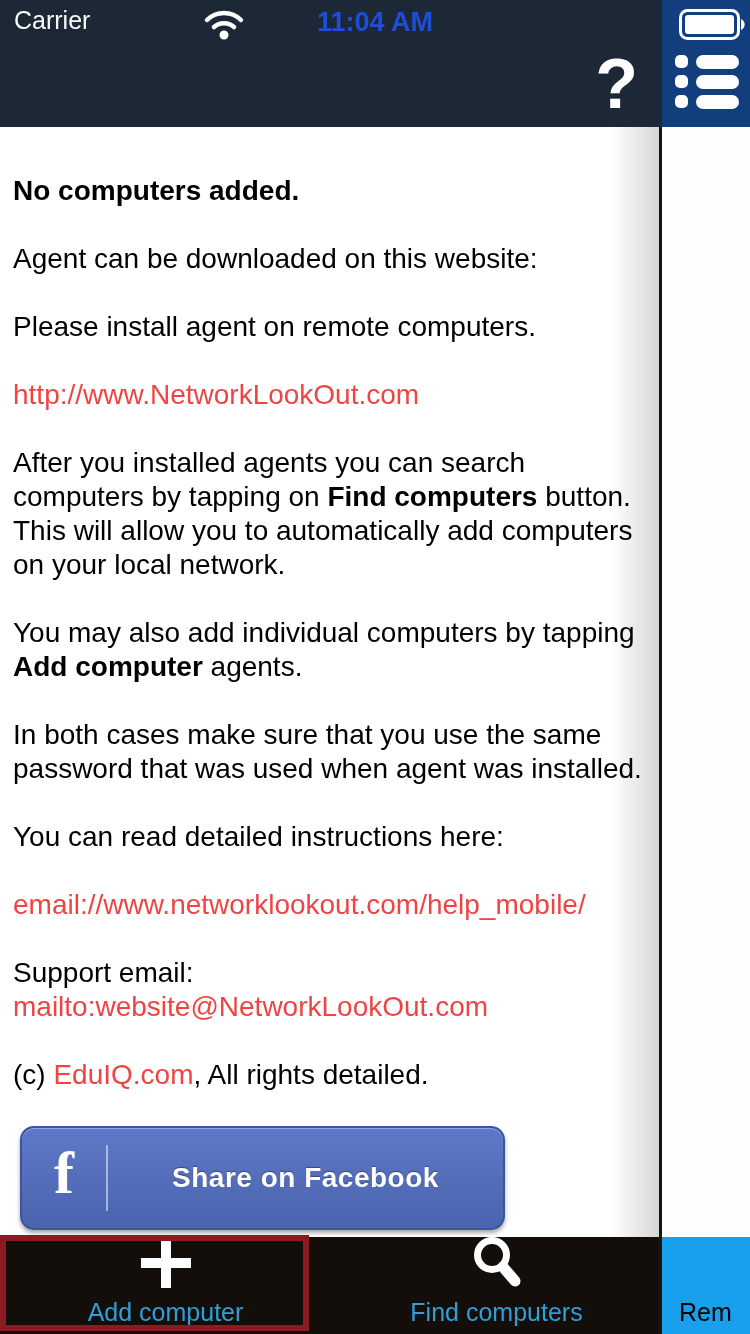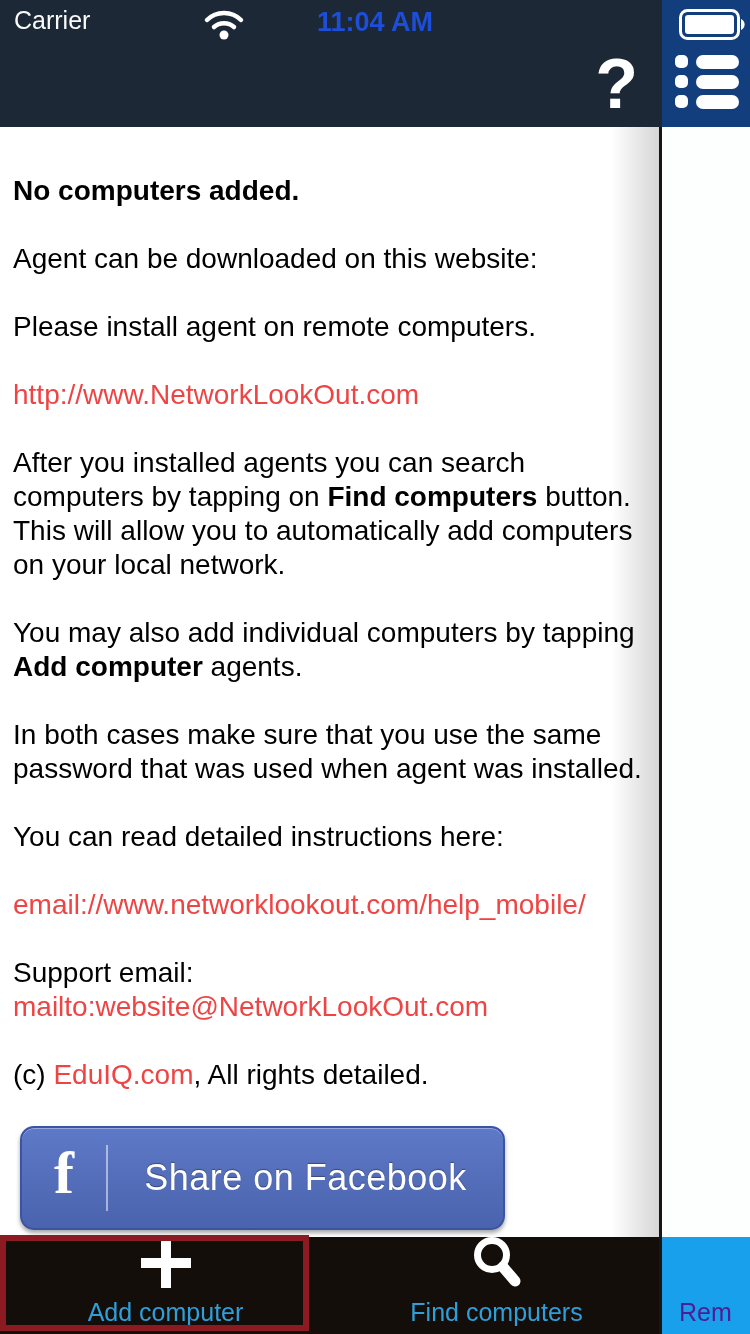--- a/index.html
+++ b/index.html
@@ -25,36 +25,36 @@
   .link{color:#ef4444;cursor:pointer;}
   
   .fb-btn{margin:6px 0 0 7px;width:485px;height:104px;border-radius:14px;
         background:linear-gradient(#5e79c7,#4a63ae);border:2px solid #3a53a3;
         box-sizing:border-box;display:flex;align-items:center;position:relative;
         box-shadow:0 3px 4px rgba(0,0,0,0.35), inset 0 1px 0 rgba(255,255,255,0.35);
         cursor:pointer;padding:0;}
   .fb-f{width:84px;text-align:center;font-size:60px;font-weight:700;color:#fff;
         padding-bottom:10px;line-height:1;font-family:"Liberation Serif",serif;}
   .fb-divider{width:2px;height:66px;background:rgba(255,255,255,0.5);}
-  .fb-label{flex:1;text-align:center;font-size:36px;font-weight:400;color:#fff;
+  .fb-label{flex:1;text-align:center;font-size:28px;font-weight:700;color:#fff;
         text-shadow:0 -1px 1px rgba(0,0,0,0.35);letter-spacing:0.5px;}
   
   .toolbar{position:absolute;left:0;bottom:0;width:662px;height:97px;background:#140e0b;
         display:flex;z-index:4;}
   .tab{width:50%;display:flex;flex-direction:column;align-items:center;
         justify-content:flex-end;padding-bottom:7px;background:none;border:none;cursor:pointer;}
   .tab-icon{margin-bottom:7px;display:block;}
   .tab-label{font-size:25px;color:#2f9fd9;font-family:"Liberation Sans",sans-serif;}
   
   .right-panel{position:absolute;left:662px;top:0;width:88px;height:1334px;background:#fdfefe;z-index:3;}
   .panel-header{position:absolute;top:0;left:0;width:88px;height:127px;background:#123e7d;}
   .battery{position:absolute;top:9px;left:17px;}
   .list-btn{position:absolute;bottom:15px;left:13px;background:none;border:none;padding:0;cursor:pointer;}
   .panel-footer{position:absolute;bottom:0;left:0;width:88px;height:97px;background:#18a0ec;cursor:pointer;}
-  .remove-label{position:absolute;left:17px;bottom:7px;font-size:25px;color:#4c1d95;text-align:center;}
+  .remove-label{position:absolute;left:17px;bottom:7px;font-size:25px;color:#000000;text-align:center;}
   
   .divider{position:absolute;left:659px;top:127px;width:3px;height:1207px;background:#161616;z-index:4;}
   .edge-shadow{position:absolute;left:611px;top:127px;width:48px;height:1110px;z-index:2;
         background:linear-gradient(to right,rgba(0,0,0,0),rgba(0,0,0,0.16));pointer-events:none;}
   
   .annotation{position:absolute;left:0;top:1235px;width:309px;height:96px;
         border:6px solid #8b1a22;box-sizing:border-box;z-index:9;pointer-events:none;}
 </style>
 </head>
 <body>

